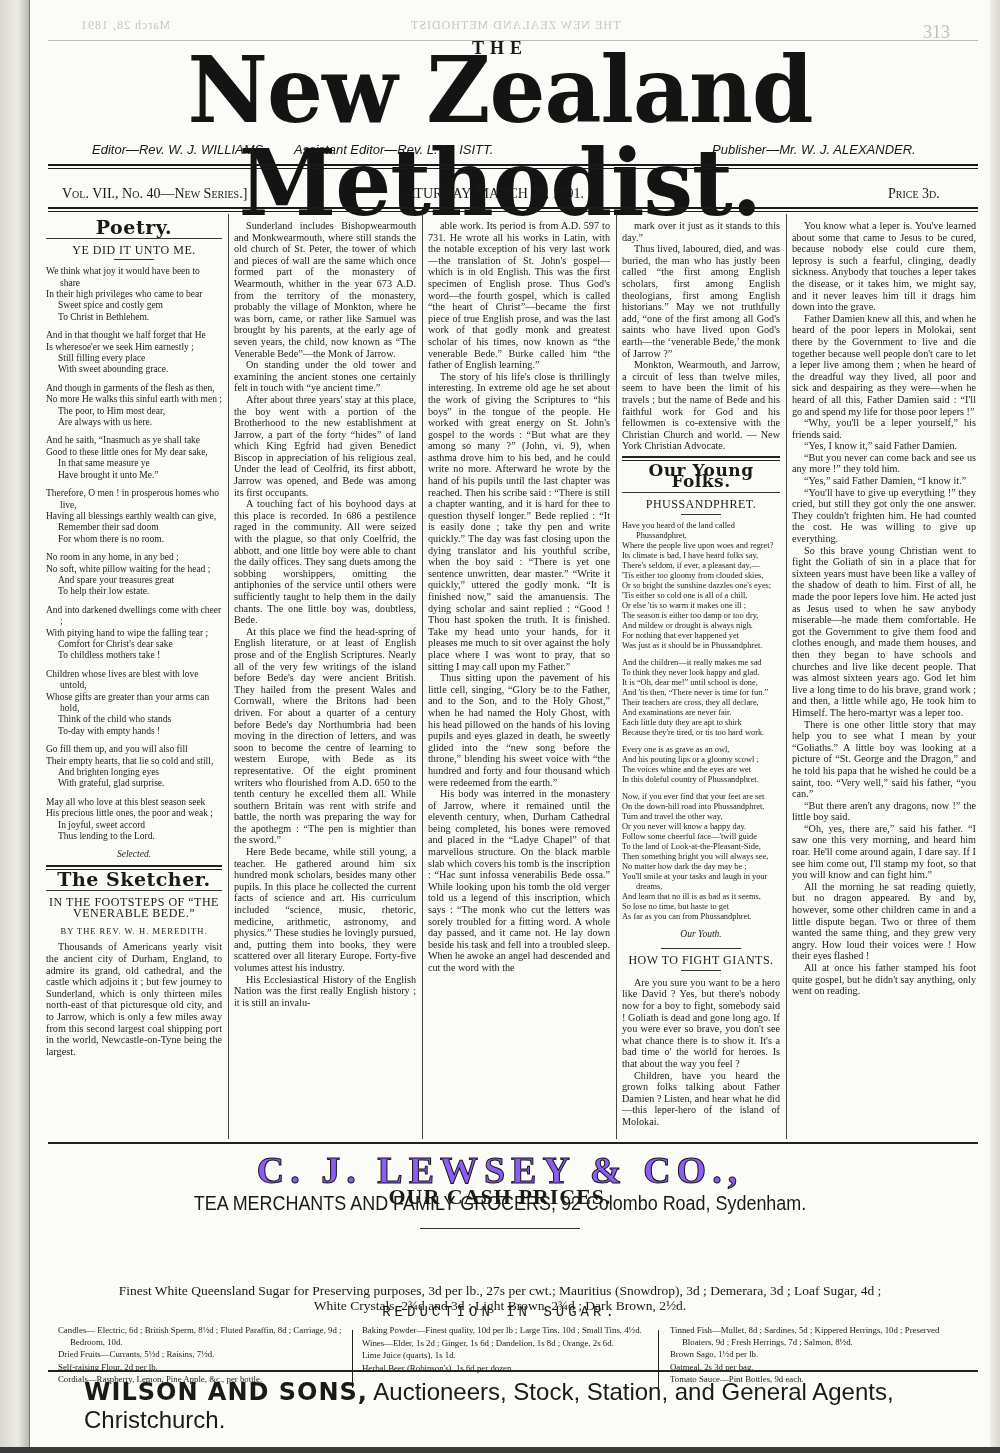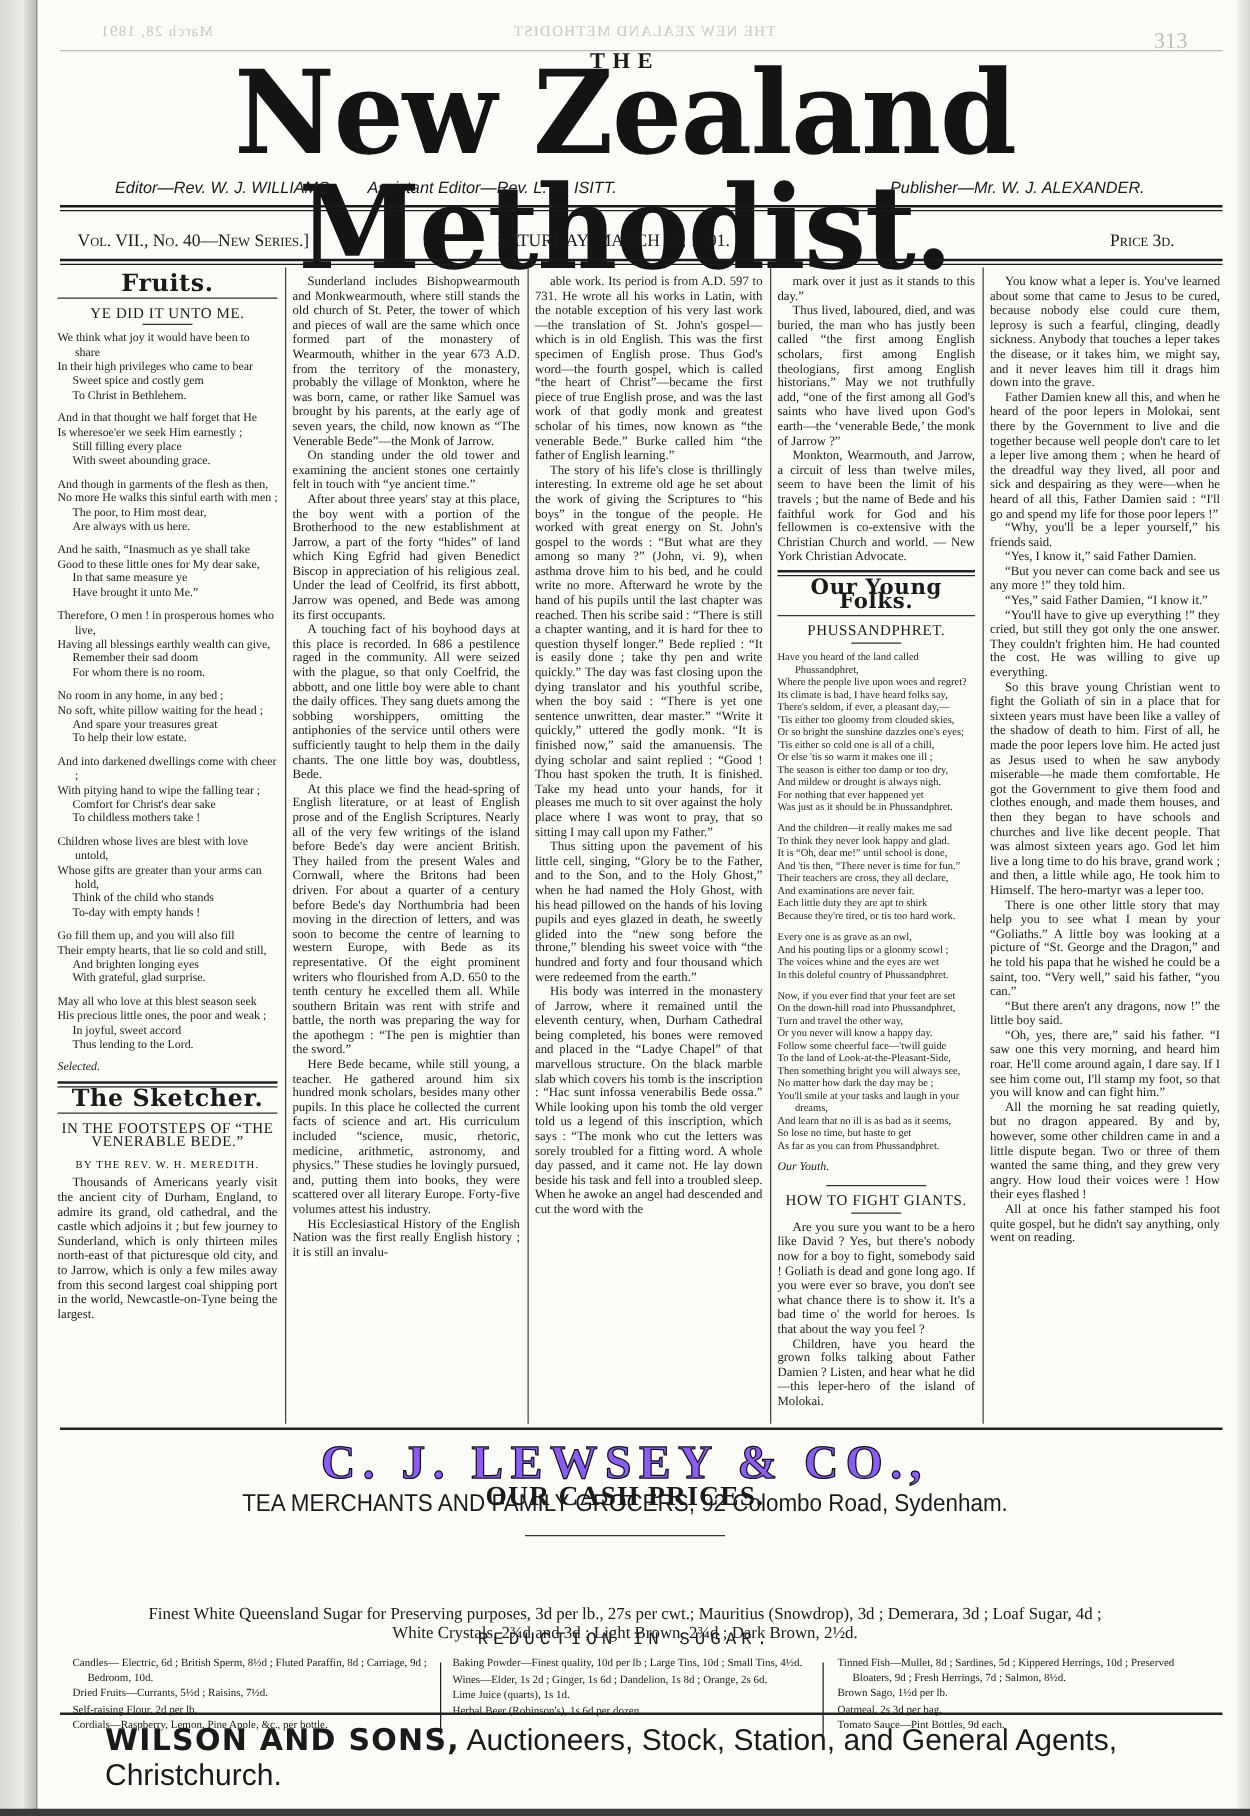--- a/index.html
+++ b/index.html
@@ -38,21 +38,21 @@
   .vline { position: absolute; top: 214px; width: 1px; background: #444; }
   .section-head { text-align: center; font-family: "DejaVu Serif", serif; font-weight: bold; font-size: 19px; margin: 2px 0 4px; letter-spacing: 0.5px; }
   .hrule { border-top: 1px solid #333; margin: 3px 0; }
   .hrule2 { border-top: 2px solid #222; border-bottom: 1px solid #222; height: 2px; margin: 4px 0; }
   .art-title { text-align: center; font-size: 12px; letter-spacing: 0.5px; margin: 6px 0 2px; font-family: "Liberation Serif", serif; }
   .short { width: 40px; border-top: 1px solid #333; margin: 3px auto 6px; }
   .poem { font-size: 9.5px; line-height: 11.4px; text-align: left; }
   .stanza { margin-bottom: 7px; }
   .poem .l { padding-left: 14px; text-indent: -14px; }
   .poem .i { padding-left: 26px; }
-  .attrib { text-align: left; font-style: italic; font-size: 9.5px; }
+  .attrib { text-align: center; font-style: italic; font-size: 9.5px; }
   .byline { text-align: center; font-size: 8.5px; letter-spacing: 1px; margin: 6px 0 4px; }
 
   .ad-rule { position: absolute; left: 48px; width: 930px; border-top: 2px solid #222; }
   .lewsey { position: absolute; top: 1148px; left: 0; width: 1000px; text-align: center; font-family: "Liberation Serif", serif; font-weight: bold; font-size: 38px; letter-spacing: 6px; color: #8b5cf6; -webkit-text-stroke: 1px #111; }
   .tea { position: absolute; top: 1192px; left: 0; width: 1000px; text-align: center; font-family: "Liberation Sans", sans-serif; font-size: 19.5px; transform: scaleX(0.92); }
   .orn { position: absolute; top: 1228px; left: 420px; width: 160px; border-top: 1px solid #333; }
   .cash { position: absolute; top: 1184px; left: 0; width: 1000px; text-align: center; font-family: "Liberation Serif", serif; font-weight: bold; font-size: 22px; letter-spacing: 1px; }
   .reduction { position: absolute; top: 1266px; left: 0; width: 1000px; text-align: center; font-family: "Liberation Mono", monospace; font-size: 14px; letter-spacing: 4px; margin-top: 38px; }
   .sugar { position: absolute; top: 1283px; left: 60px; width: 880px; text-align: center; font-family: "Liberation Serif", serif; font-size: 13.5px; line-height: 15px; }
   .prices { position: absolute; top: 1325px; font-family: "Liberation Serif", serif; font-size: 8.8px; line-height: 11.5px; }
@@ -90,21 +90,21 @@
 </div>
 <div class="rule" style="top:207px;height:2px"></div>
 <div class="rule" style="top:211px;height:1px"></div>
 
 <div class="vline" style="left:228px;height:925px"></div>
 <div class="vline" style="left:422px;height:925px"></div>
 <div class="vline" style="left:616px;height:925px"></div>
 <div class="vline" style="left:786px;height:925px"></div>
 
 <div class="col" style="left:46px;width:176px">
-  <div class="section-head">Fruits.</div>
+  <div class="section-head">Poetry.</div>
   <div class="hrule"></div>
   <div class="art-title">YE DID IT UNTO ME.</div>
   <div class="short"></div>
   <div class="poem" id="poem1">
       <div class="stanza">
         <div class="l">We think what joy it would have been to share</div>
         <div class="l">In their high privileges who came to bear</div>
         <div class="l i">Sweet spice and costly gem</div>
         <div class="l i">To Christ in Bethlehem.</div>
       </div>

